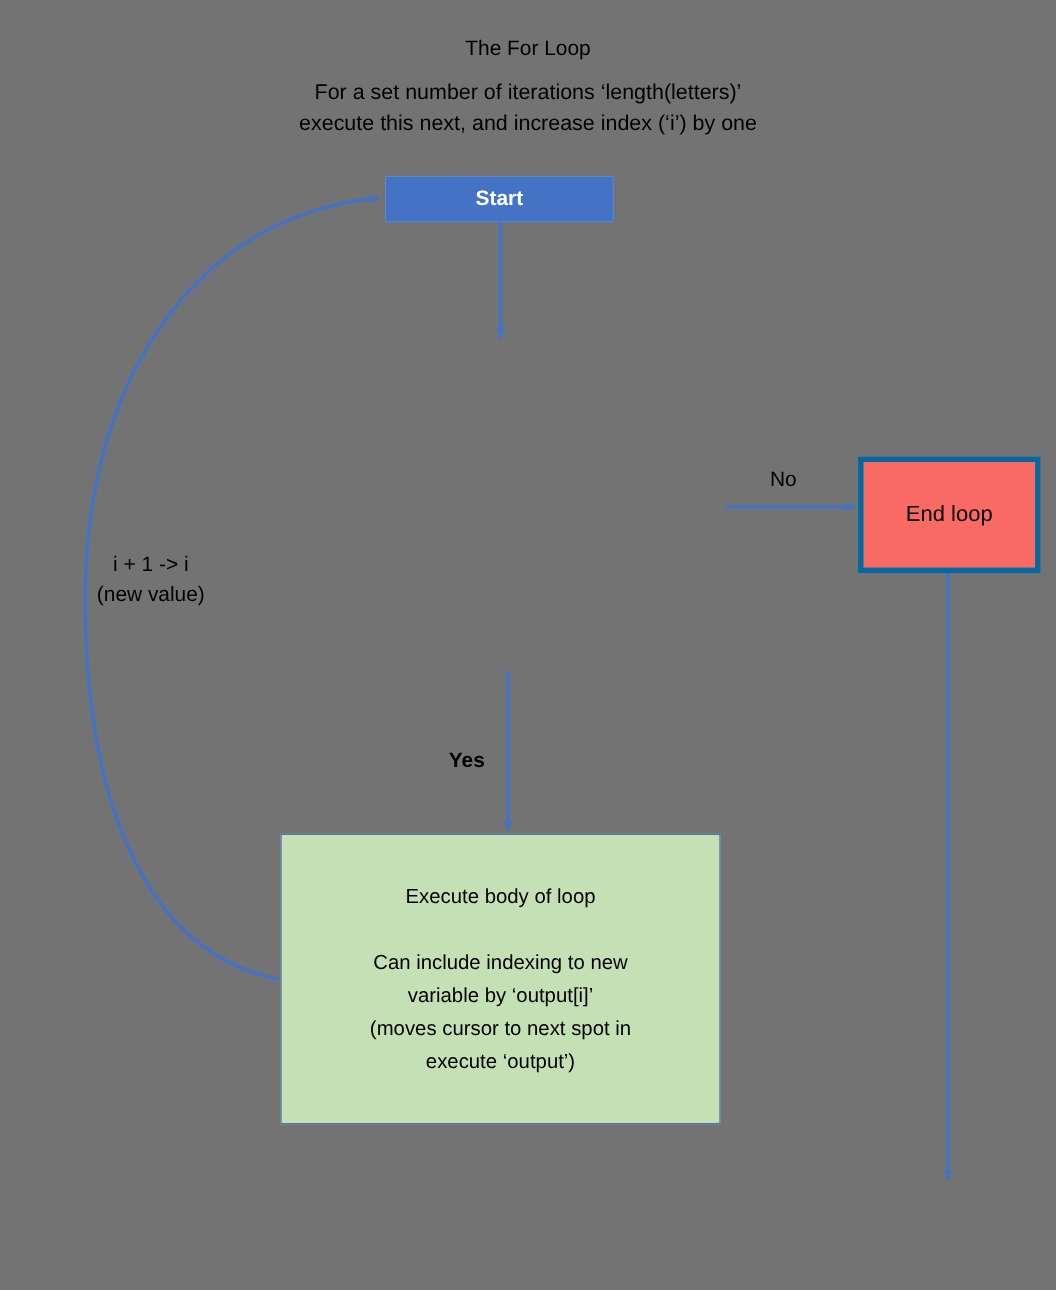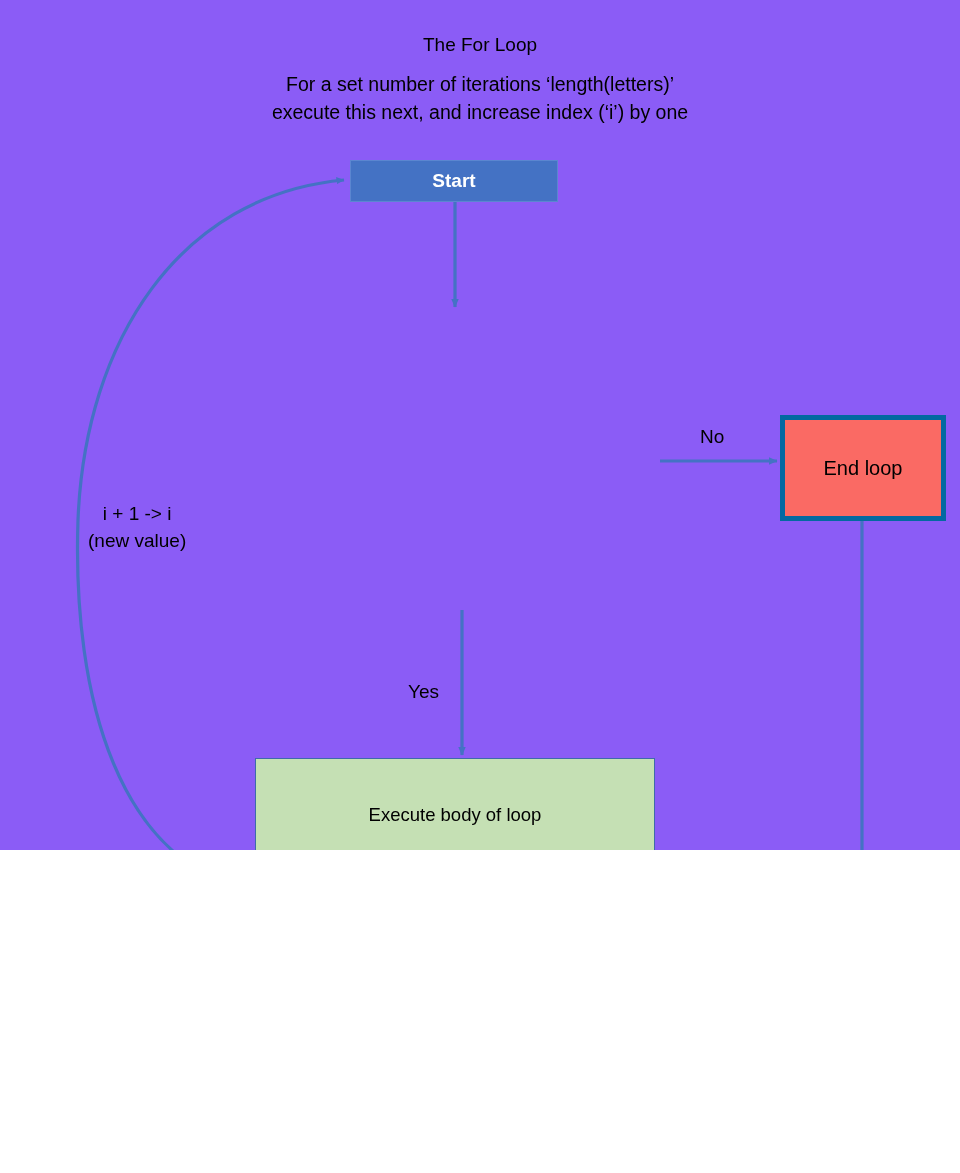--- a/index.html
+++ b/index.html
@@ -8,22 +8,22 @@
     padding: 0;
     background: #ffffff;
   }
   body {
     font-family: "Liberation Sans", sans-serif;
     color: #000000;
   }
   #canvas {
     position: relative;
     width: 960px;
-    height: 850px;
-    background: #8b5cf6;
+    height: 1173px;
+    background: #737373;
     overflow: hidden;
   }
   .svg-layer {
     position: absolute;
     left: 0;
     top: 0;
     width: 960px;
     height: 1173px;
     pointer-events: none;
   }
@@ -125,21 +125,21 @@
 
   
   .edge-label {
     position: absolute;
     font-size: 19px;
     line-height: 27px;
     color: #000;
     white-space: pre-line;
   }
   #label-no   { left: 700px; top: 423px; }
-  #label-yes  { left: 408px; top: 678px; }
+  #label-yes  { left: 408px; top: 678px; font-weight: bold; }
   #label-increment { left: 88px; top: 500px; text-align: center; }
 </style>
 </head>
 <body>
 
 <div id="canvas">
 
   <div id="title">The For Loop</div>
 
   <div id="subtitle">For a set number of iterations ‘length(letters)’

